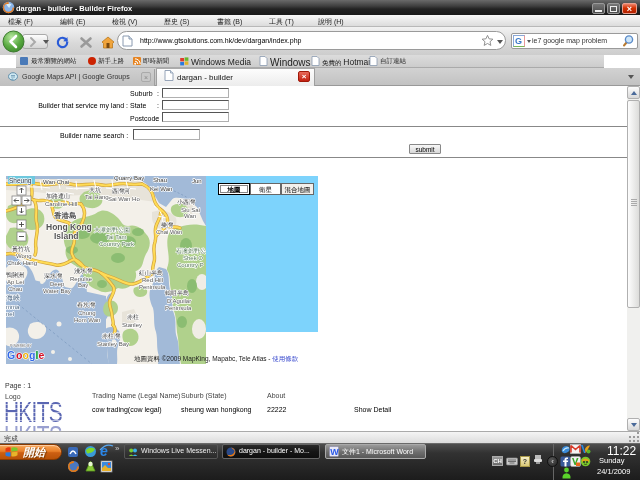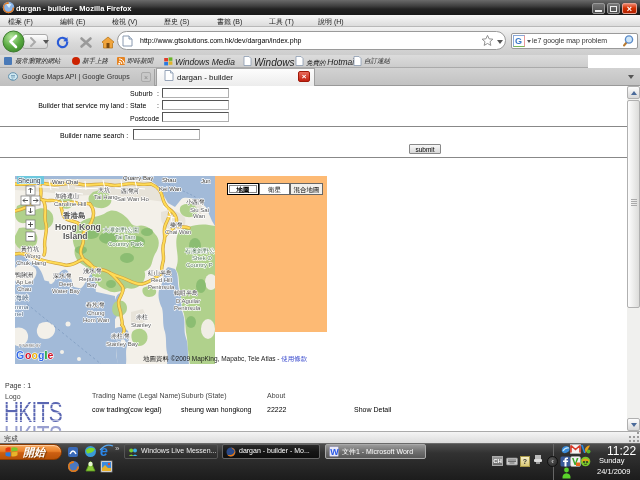--- a/index.html
+++ b/index.html
@@ -9,21 +9,21 @@
 </style></head><body>
 <div id="s">
 
 <div class="a" style="left:0;top:0;width:640px;height:15px;background:linear-gradient(#6a6a6a,#3f3f3f 40%,#232323 60%,#1a1a1a);"></div>
 <svg class="a" style="left:2px;top:1px" width="13" height="13" viewBox="0 0 13 13">
 <circle cx="6.5" cy="6.5" r="5.8" fill="#8ab4e8"></circle>
 <path d="M4 3 Q7 1.8 9.6 3.4 Q8 4.6 7.2 7 Q5.4 5.4 4 3Z" fill="#d8ecf8"></path>
 <path d="M6.5,1 A5.6,5.6 0 1,0 12.1,6.5 L10.6,6.5 A4.2,4.2 0 1,1 5.2,2.5 Z" fill="#e87a1a"></path>
 <path d="M6.5,1 Q4.5,1.5 4.2,3.5 Q5.5,2.6 6.9,2.9 Z" fill="#e87a1a"></path>
 </svg>
-<div class="a nw" style="left:16px;top:3.5px;font-size:7.5px;font-weight:bold;color:#fff;">dargan - builder - Mozilla Firefox</div>
+<div class="a nw" style="left:16px;top:3.5px;font-size:7.5px;font-weight:bold;color:#fff;">dargan - builder - Builder Firefox</div>
 <div class="a" style="left:592px;top:3px;width:13px;height:11px;background:linear-gradient(#777,#4a4a4a);border:1px solid #999;border-radius:2px;">
       <div class="a" style="left:2px;top:6px;width:7px;height:2px;background:#eee;"></div>
     </div>
 <div class="a" style="left:607px;top:3px;width:13px;height:11px;background:linear-gradient(#777,#4a4a4a);border:1px solid #999;border-radius:2px;">
       <div class="a" style="left:2px;top:2px;width:7px;height:6px;border:1px solid #eee;"></div>
     </div>
 <div class="a" style="left:622px;top:3px;width:15px;height:11px;background:linear-gradient(#f0846a,#d33000 45%,#b02000);border:1px solid #e8a090;border-radius:2px;color:#fff;font-size:9px;font-weight:bold;text-align:center;line-height:10px;">×</div>
 
 <div class="a" style="left:0;top:15px;width:640px;height:12px;background:linear-gradient(#f8f8f8,#dcdcdc);border-bottom:1px solid #b8b8b8;color:#222;font-size:7px;">
 <span class="a nw" style="left:8px;top:2px;">檔案 (F)</span>
@@ -76,21 +76,21 @@
 <div class="a" style="left:511px;top:33px;width:127px;height:16px;background:#fff;border:1px solid #9a9a9a;border-radius:2px;"></div>
 <div class="a" style="left:513px;top:35px;width:12px;height:12px;border:1px solid #8aa8d8;border-bottom-color:#7ab858;border-right-color:#e89a9a;background:#fff;"></div>
 <div class="a" style="left:515px;top:36px;font-size:9px;font-weight:bold;color:#3a79c8;">G</div>
 <div class="a" style="left:527px;top:40px;width:0;height:0;border-left:2.5px solid transparent;border-right:2.5px solid transparent;border-top:3px solid #555;"></div>
 <div class="a nw" style="left:532px;top:37px;font-size:7px;color:#333;">ie7 google map problem</div>
 <svg class="a" style="left:622px;top:34px" width="13" height="13" viewBox="0 0 13 13">
       <path d="M4.5 8.5 L2 11.5" stroke="#b87a30" stroke-width="2" stroke-linecap="round"></path>
       <circle cx="7" cy="5.5" r="3.6" fill="#cfe6f8" stroke="#5a8ac8" stroke-width="1.4"></circle>
     </svg>
 
-<div class="a" style="left:0;top:55px;width:588px;height:13px;background:linear-gradient(#dcdcdc,#cccccc);border-bottom:1px solid #aaa;font-size:6.5px;color:#222;font-style:italic;">
+<div class="a" style="left:16px;top:55px;width:588px;height:13px;background:linear-gradient(#dcdcdc,#cccccc);border-bottom:1px solid #aaa;font-size:6.5px;color:#222;">
 <span class="a" style="left:4px;top:2px;width:8px;height:8px;background:#4a7ab8;border-radius:1px;"></span>
       <span class="a nw" style="left:15px;top:2px;">最常瀏覽的網站</span>
 <span class="a" style="left:72px;top:2px;width:8px;height:8px;background:#cc2200;border-radius:4px;"></span>
       <span class="a nw" style="left:82px;top:2px;">新手上路</span>
 <span class="a" style="left:117px;top:2px;width:8px;height:8px;background:#e68422;border-radius:1px;"></span>
       <svg class="a" style="left:118px;top:3px" width="7" height="7" viewBox="0 0 7 7">
         <circle cx="1.2" cy="5.8" r="1" fill="#fff"></circle>
         <path d="M1 3.2 A 2.8 2.8 0 0 1 3.8 6 M1 0.8 A 5.2 5.2 0 0 1 6.2 6" stroke="#fff" stroke-width="1" fill="none"></path>
       </svg>
       <span class="a nw" style="left:127px;top:2px;">即時新聞</span>
@@ -144,21 +144,21 @@
   <div class="a nw" style="left:157px;top:29px;">:</div>
   <div class="a" style="left:162px;top:2px;width:67px;height:10px;border:1px solid;border-color:#555 #b0b0b0 #b0b0b0 #555;background:#fff;"></div>
   <div class="a" style="left:162px;top:14px;width:67px;height:10px;border:1px solid;border-color:#555 #b0b0b0 #b0b0b0 #555;background:#fff;"></div>
   <div class="a" style="left:162px;top:26px;width:67px;height:10px;border:1px solid;border-color:#555 #b0b0b0 #b0b0b0 #555;background:#fff;"></div>
   <div class="a" style="left:0;top:40px;width:628px;border-top:1px solid #888;"></div>
   <div class="a nw" style="left:60px;top:46px;">Builder name search :</div>
   <div class="a" style="left:133px;top:43px;width:67px;height:11px;border:1px solid;border-color:#555 #b0b0b0 #b0b0b0 #555;background:#fff;"></div>
   <div class="a" style="left:409px;top:58px;width:32px;height:10px;background:linear-gradient(#f8f8f8,#d8d8d8);border:1px solid #888;border-radius:1px;font-size:6.5px;text-align:center;line-height:9px;">submit</div>
   <div class="a" style="left:0;top:71px;width:628px;border-top:1px solid #888;"></div>
 
-  <div class="a" style="left:15px;top:90px;width:312px;height:156px;background:#fdba74;" id="mapbox">
+  <div class="a" style="left:6px;top:90px;width:312px;height:156px;background:#7dd3fc;" id="mapbox">
     <svg class="a" style="left:0;top:0" width="200" height="188" viewBox="0 0 200 188" font-family="Liberation Sans, sans-serif">
 <rect x="0" y="0" width="200" height="188" fill="#a2bad8"></rect>
 
 <path d="M0,3 L128,3 C138,4 146,11 149,20 L153,27 L160,31 L168,21 L181,23 L191,31 L197,45 L200,50 L200,188 L100,188 L100,120 L0,98 Z" fill="#f3f0e9"></path>
 
 <path d="M0,77 C6,78 12,82 16,86 C22,88 26,94 28,100 L30,106 C32,110 36,112 38,108 C42,100 44,96 48,94 C52,92 54,96 56,102 C58,110 60,116 64,114 C70,110 72,102 76,98 C80,95 83,97 83,102 C82,108 79,112 82,120 C85,128 88,134 92,140 C95,144 97,140 98,134 L100,124 C102,118 104,116 107,118 C105,124 103,130 105,136 C100,142 97,148 98,154 C100,162 104,166 102,172 C100,178 103,184 102,188 L0,188 Z" fill="#a2bad8"></path>
 
 <path d="M98,154 C102,150 108,150 112,154 C116,158 114,164 112,170 C110,176 112,182 111,188 L102,188 C103,182 100,176 102,170 C104,164 100,160 98,154 Z" fill="#a2bad8"></path>
 
 <path d="M153,91 C147,96 150,105 145,111 C142,118 144,126 147,132 C149,140 147,148 150,156 C152,164 150,172 153,180 L152,188 L174,188 C172,178 174,170 171,162 C168,154 171,146 168,138 C165,130 168,122 164,114 C162,106 164,98 160,93 Z" fill="#a2bad8"></path>

